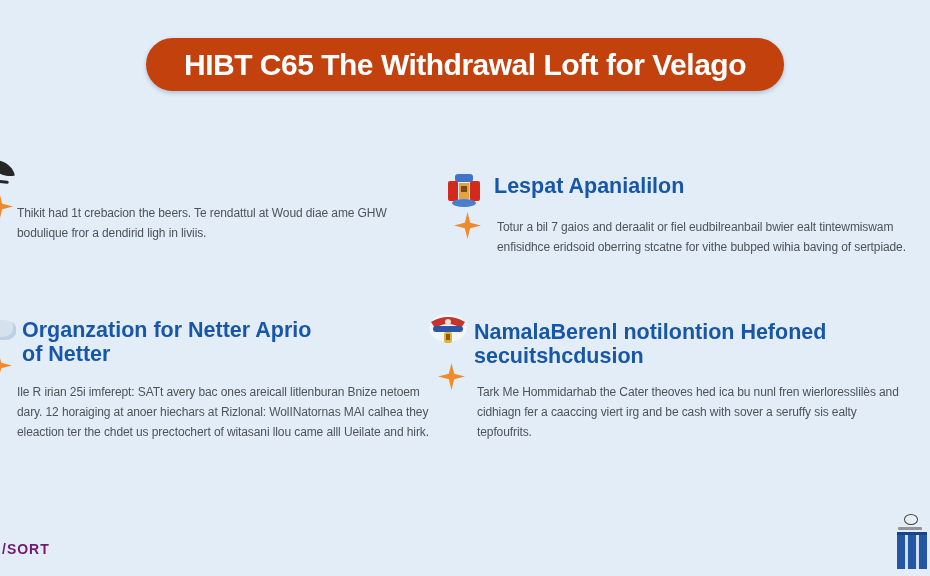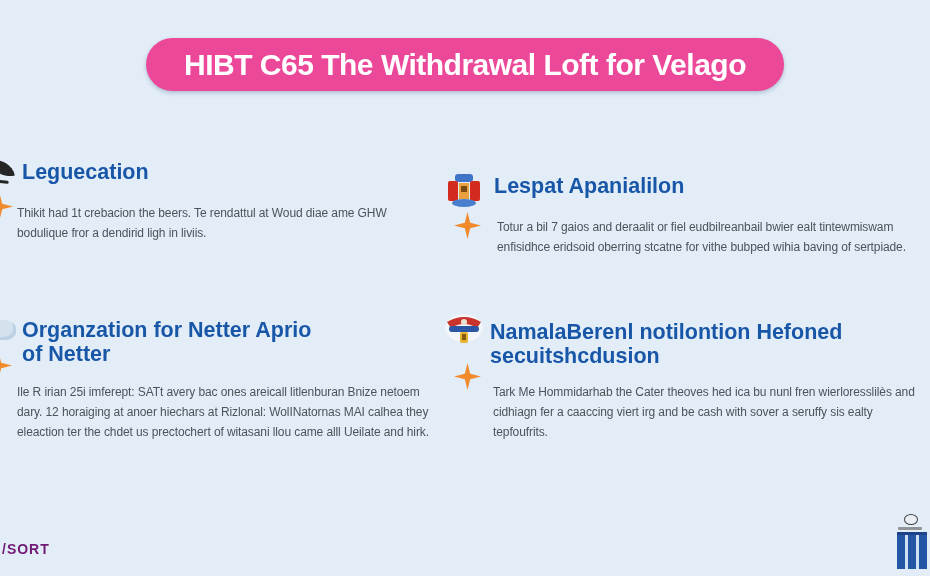--- a/index.html
+++ b/index.html
@@ -10,41 +10,41 @@
   .canvas{
     position:relative;
     width:930px;height:576px;
     background:#e2edf7;
     overflow:hidden;
     margin:0 auto;
   }
   
   .banner{
     position:absolute;top:38px;left:50%;transform:translateX(-50%);
-    background:#ec4899;
+    background:#c2410c;
     border-radius:29px;
     height:53px;
     padding:0 38px;
     display:flex;align-items:center;justify-content:center;
     box-shadow:0 2px 4px rgba(20,50,100,.25);
   }
   .banner h1{
     margin:0;color:#ffffff;font-size:30px;font-weight:bold;
     letter-spacing:-0.5px;white-space:nowrap;
   }
   .subtitle{
     position:absolute;top:97px;left:0;width:100%;
     text-align:center;font-size:19.5px;font-weight:bold;color:#3a424e;
   }
   
   .sec{position:absolute;}
   #sec-tl{left:0;top:158px;width:445px;height:130px;}
   #sec-tr{left:440px;top:172px;width:490px;height:130px;}
   #sec-bl{left:0;top:312px;width:445px;height:190px;}
-  #sec-br{left:436px;top:305px;width:490px;height:170px;}
+  #sec-br{left:420px;top:305px;width:490px;height:170px;}
 
   .sec-title{
     position:absolute;margin:0;
     color:#1857a8;font-size:21.5px;font-weight:bold;line-height:24px;
   }
   .sec-body{
     position:absolute;margin:0;
     color:#4d5359;font-size:12px;line-height:20px;letter-spacing:-0.1px;
   }
   
@@ -108,21 +108,20 @@
 <body>
 
 <div class="canvas">
 
   <div class="banner">
     <h1>HIBT C65 The Withdrawal Loft for Velago</h1>
   </div>
 
   <section class="sec" id="sec-tl">
     <span class="quill-icon"></span>
-    <h2 class="sec-title">Leguecation</h2>
     <span class="sparkle"></span>
     <p class="sec-body">Thikit had 1t crebacion the beers. Te rendattul at Woud diae ame GHW bodulique fror a dendirid ligh in liviis.</p>
   </section>
 
   <section class="sec" id="sec-tr">
     <span class="crest-icon">
       <svg width="34" height="36" viewBox="0 0 34 36" aria-hidden="true">
         <rect x="8" y="2" width="18" height="8" rx="3" fill="#3f74c9"></rect>
         <rect x="1" y="9" width="10" height="20" rx="2" fill="#d42a1e"></rect>
         <rect x="23" y="9" width="10" height="20" rx="2" fill="#d42a1e"></rect>

